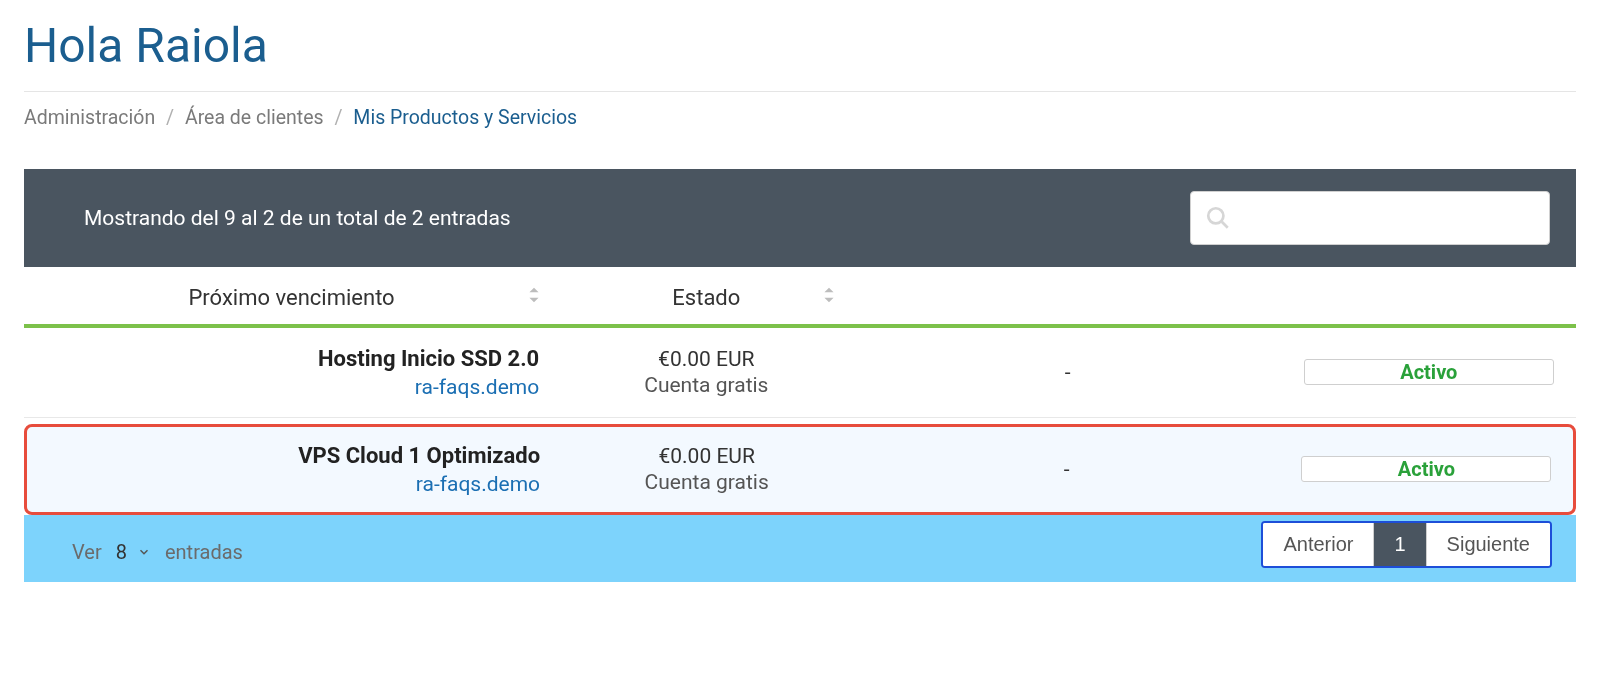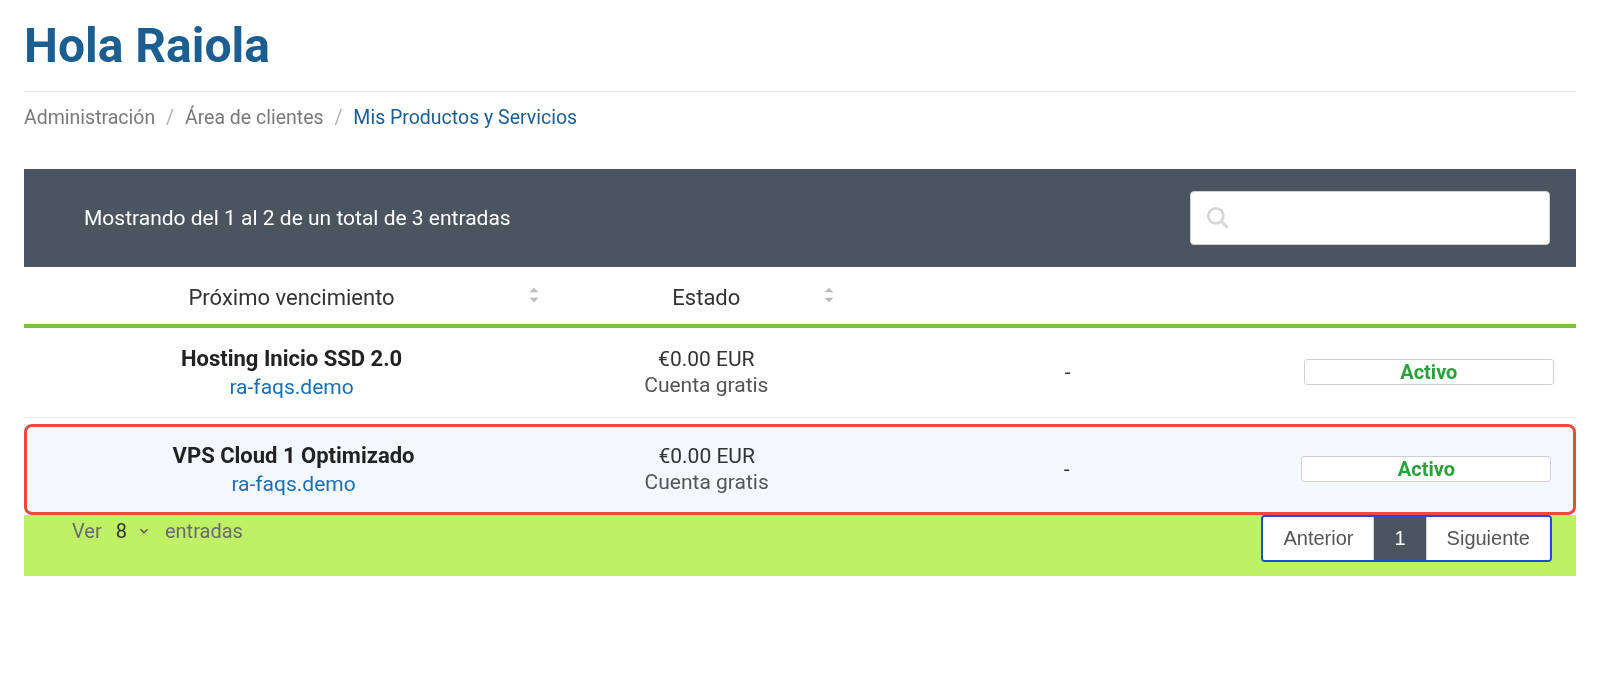--- a/index.html
+++ b/index.html
@@ -4,21 +4,21 @@
 <style>
   * { box-sizing: border-box; margin: 0; padding: 0; }
   body {
     font-family: -apple-system, BlinkMacSystemFont, "Segoe UI", Roboto, "Helvetica Neue", Arial, sans-serif;
     background: #fff;
     color: #333;
     padding: 20px 24px;
   }
   .page-title {
     font-size: 48px;
-    font-weight: 700;
+    font-weight: 400;
     color: #1b5e8f;
     line-height: 1.1;
     margin-bottom: 18px;
   }
   .hr-line {
     border: none;
     border-top: 1px solid #e5e5e5;
     margin-bottom: 14px;
   }
   .breadcrumb {
@@ -94,24 +94,24 @@
     color: #2aa13a;
     font-weight: 700;
     font-size: 20px;
     padding: 0 30px;
     border-radius: 3px;
     text-align: center;
   }
 
   .table-footer {
     display: flex;
-    align-items: flex-start;
+    align-items: flex-end;
     justify-content: space-between;
-    background: #bef264;
-    padding: 0 24px 14px 48px;
+    background: #7dd3fc;
+    padding: 6px 24px 14px 48px;
   }
   .entries-left {
     font-size: 20px;
     color: #6b6b6b;
     display: flex;
     align-items: center;
     gap: 8px;
   }
   .entries-select {
     position: relative;
@@ -162,21 +162,21 @@
   }
   .grid-head .th.sorted { background:#f3f3f3; }
   .grid-row {
     border-bottom:1px solid #e8e8e8;
   }
   .grid-row .td {
     padding: 18px 20px;
     font-size:21px;
     text-align:center;
   }
-  .grid-row .td.prod-cell{ text-align:center; }
+  .grid-row .td.prod-cell{ text-align:right; }
   .grid-row.highlight {
     background:#f3f9ff;
     border:3px solid #e74c3c;
     border-radius:8px;
     margin-top:6px;
   }
   .grid-row.highlight .td{ padding-top:16px; padding-bottom:16px; }
 
 </style>
 </head>
@@ -189,21 +189,21 @@
   <span>Administración</span>
   <span class="sep">/</span>
   <span>Área de clientes</span>
   <span class="sep">/</span>
   <span class="current">Mis Productos y Servicios</span>
 </nav>
 
 <div class="table-wrap">
 
   <div class="table-topbar">
-    <div class="showing">Mostrando del 1 al 2 de un total de 3 entradas</div>
+    <div class="showing">Mostrando del 9 al 2 de un total de 2 entradas</div>
     <div class="search-box">
       <svg viewBox="0 0 24 24">
           <circle cx="10" cy="10" r="7"></circle>
           <line x1="15.5" y1="15.5" x2="21" y2="21"></line>
         </svg>
       <input type="text" placeholder="" style="">
     </div>
   </div>
 
   <div class="grid-table">

